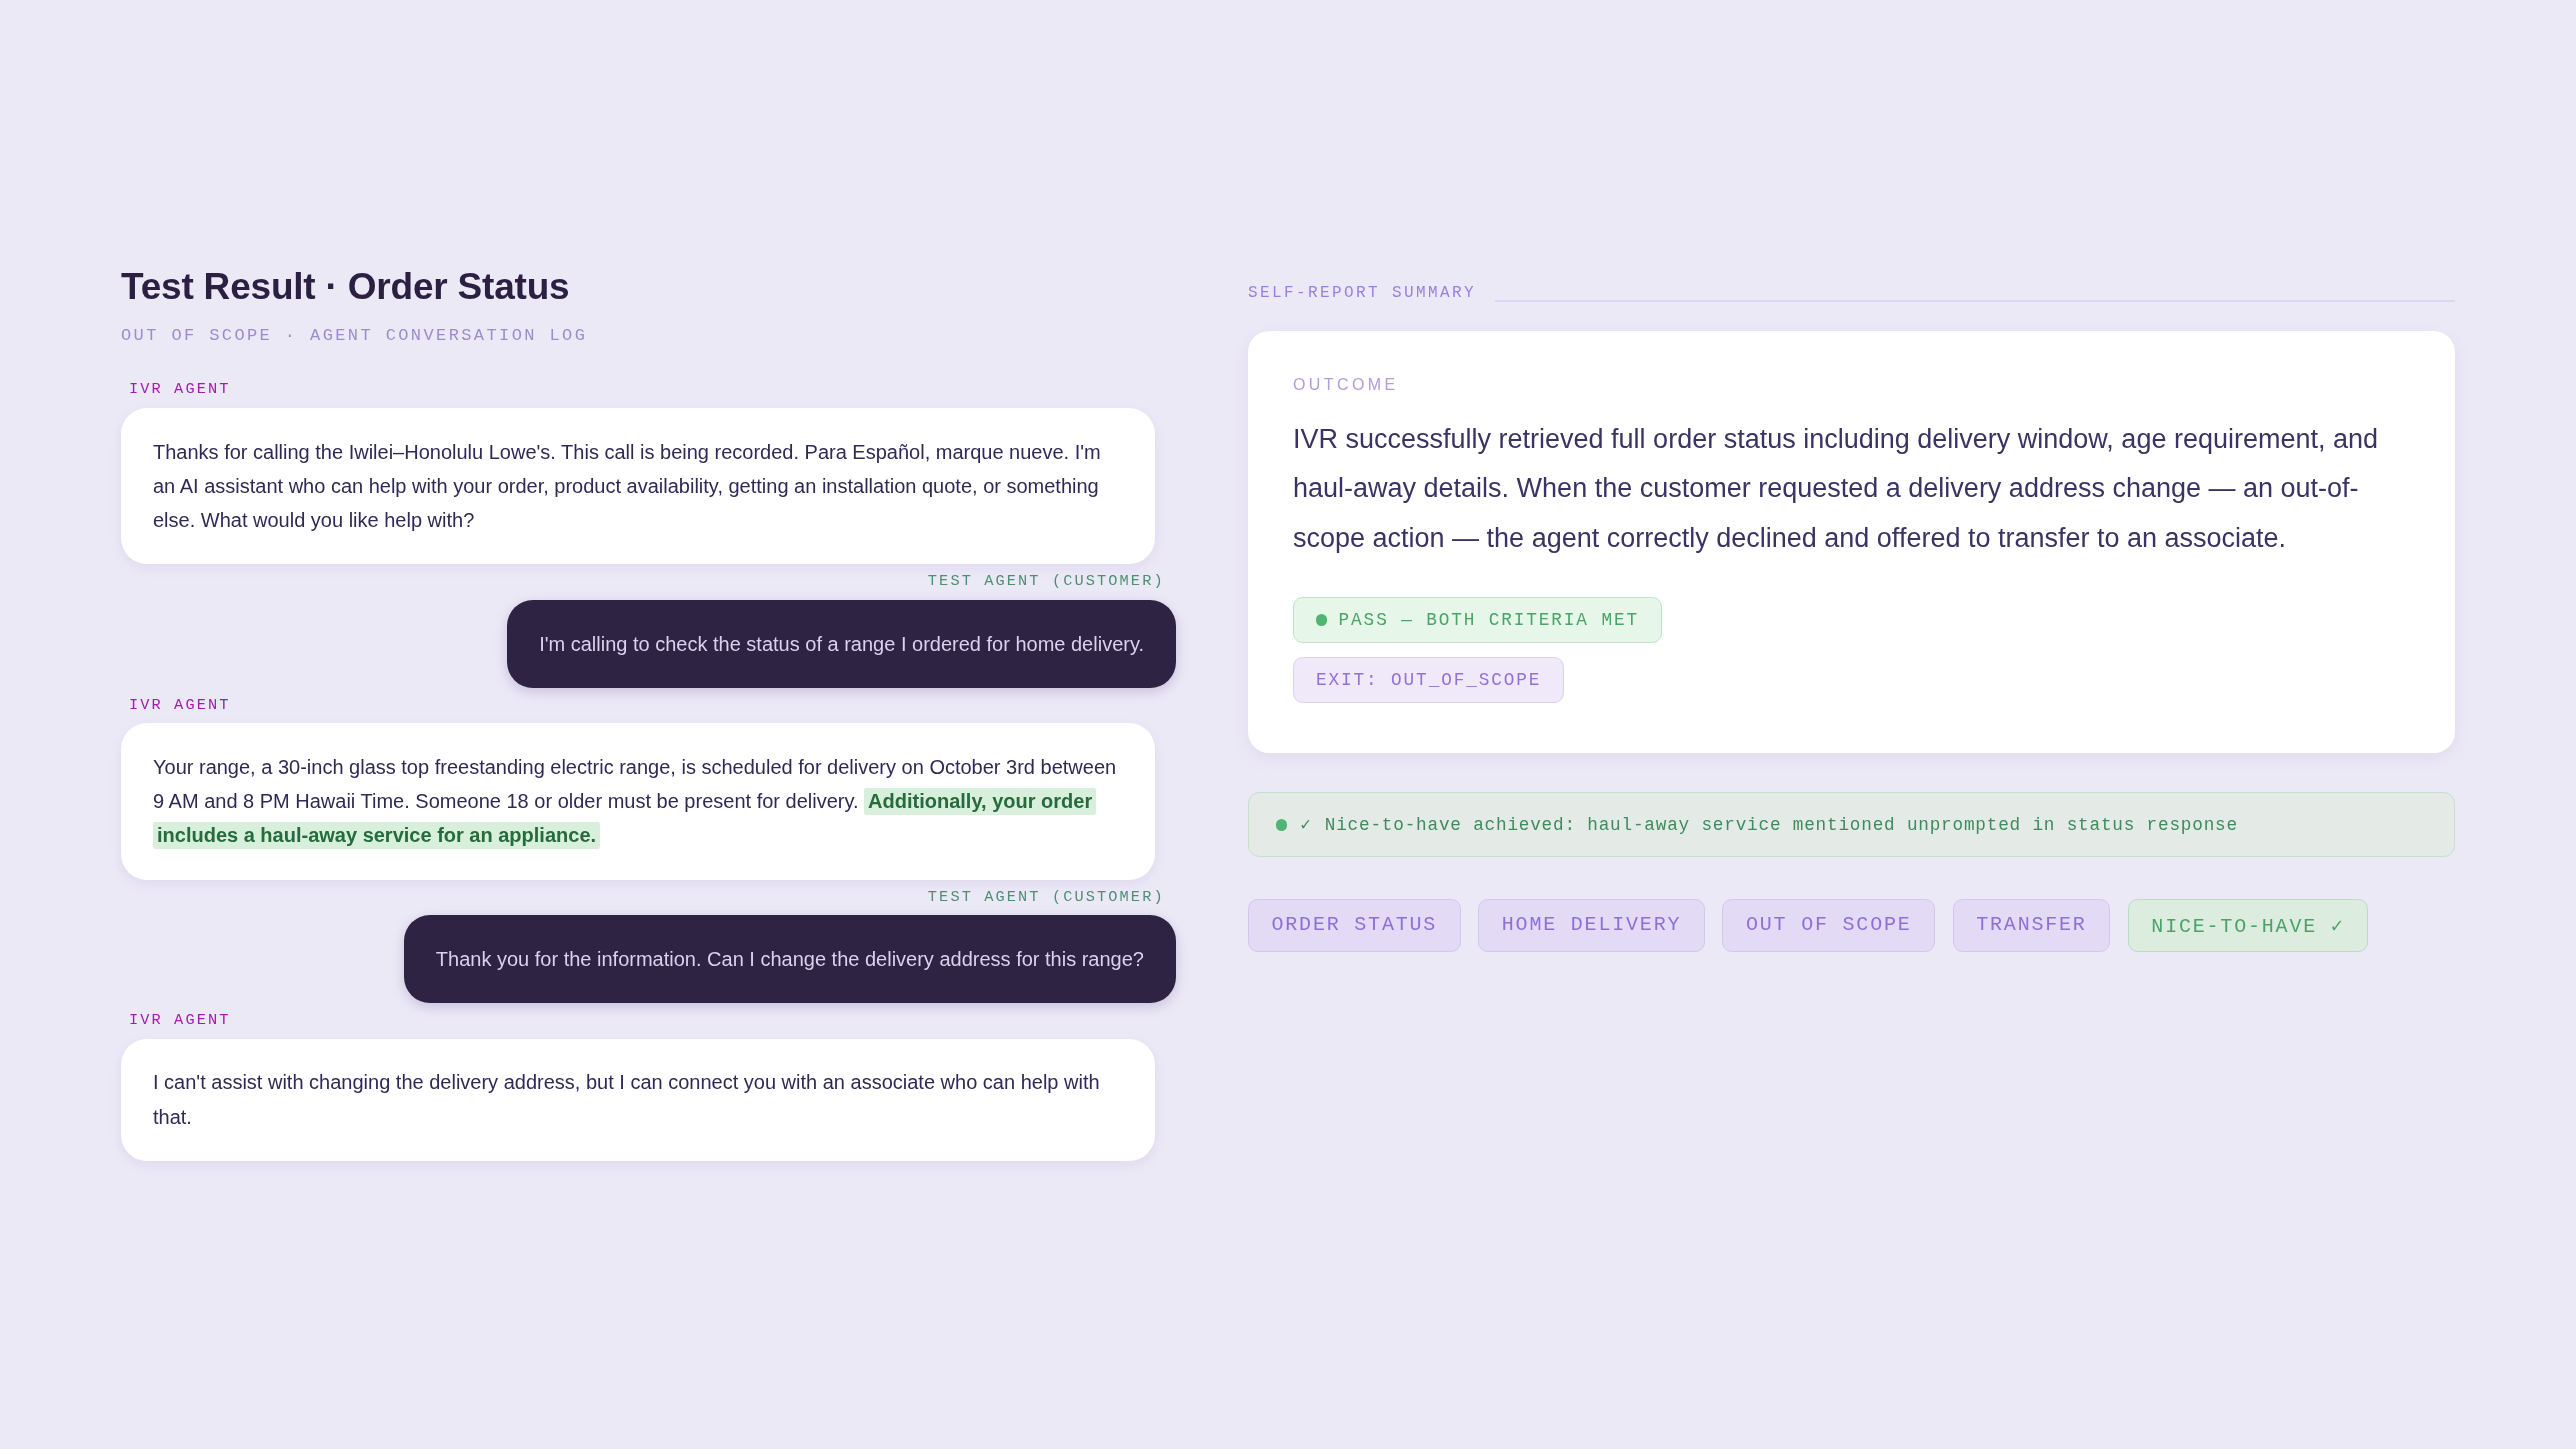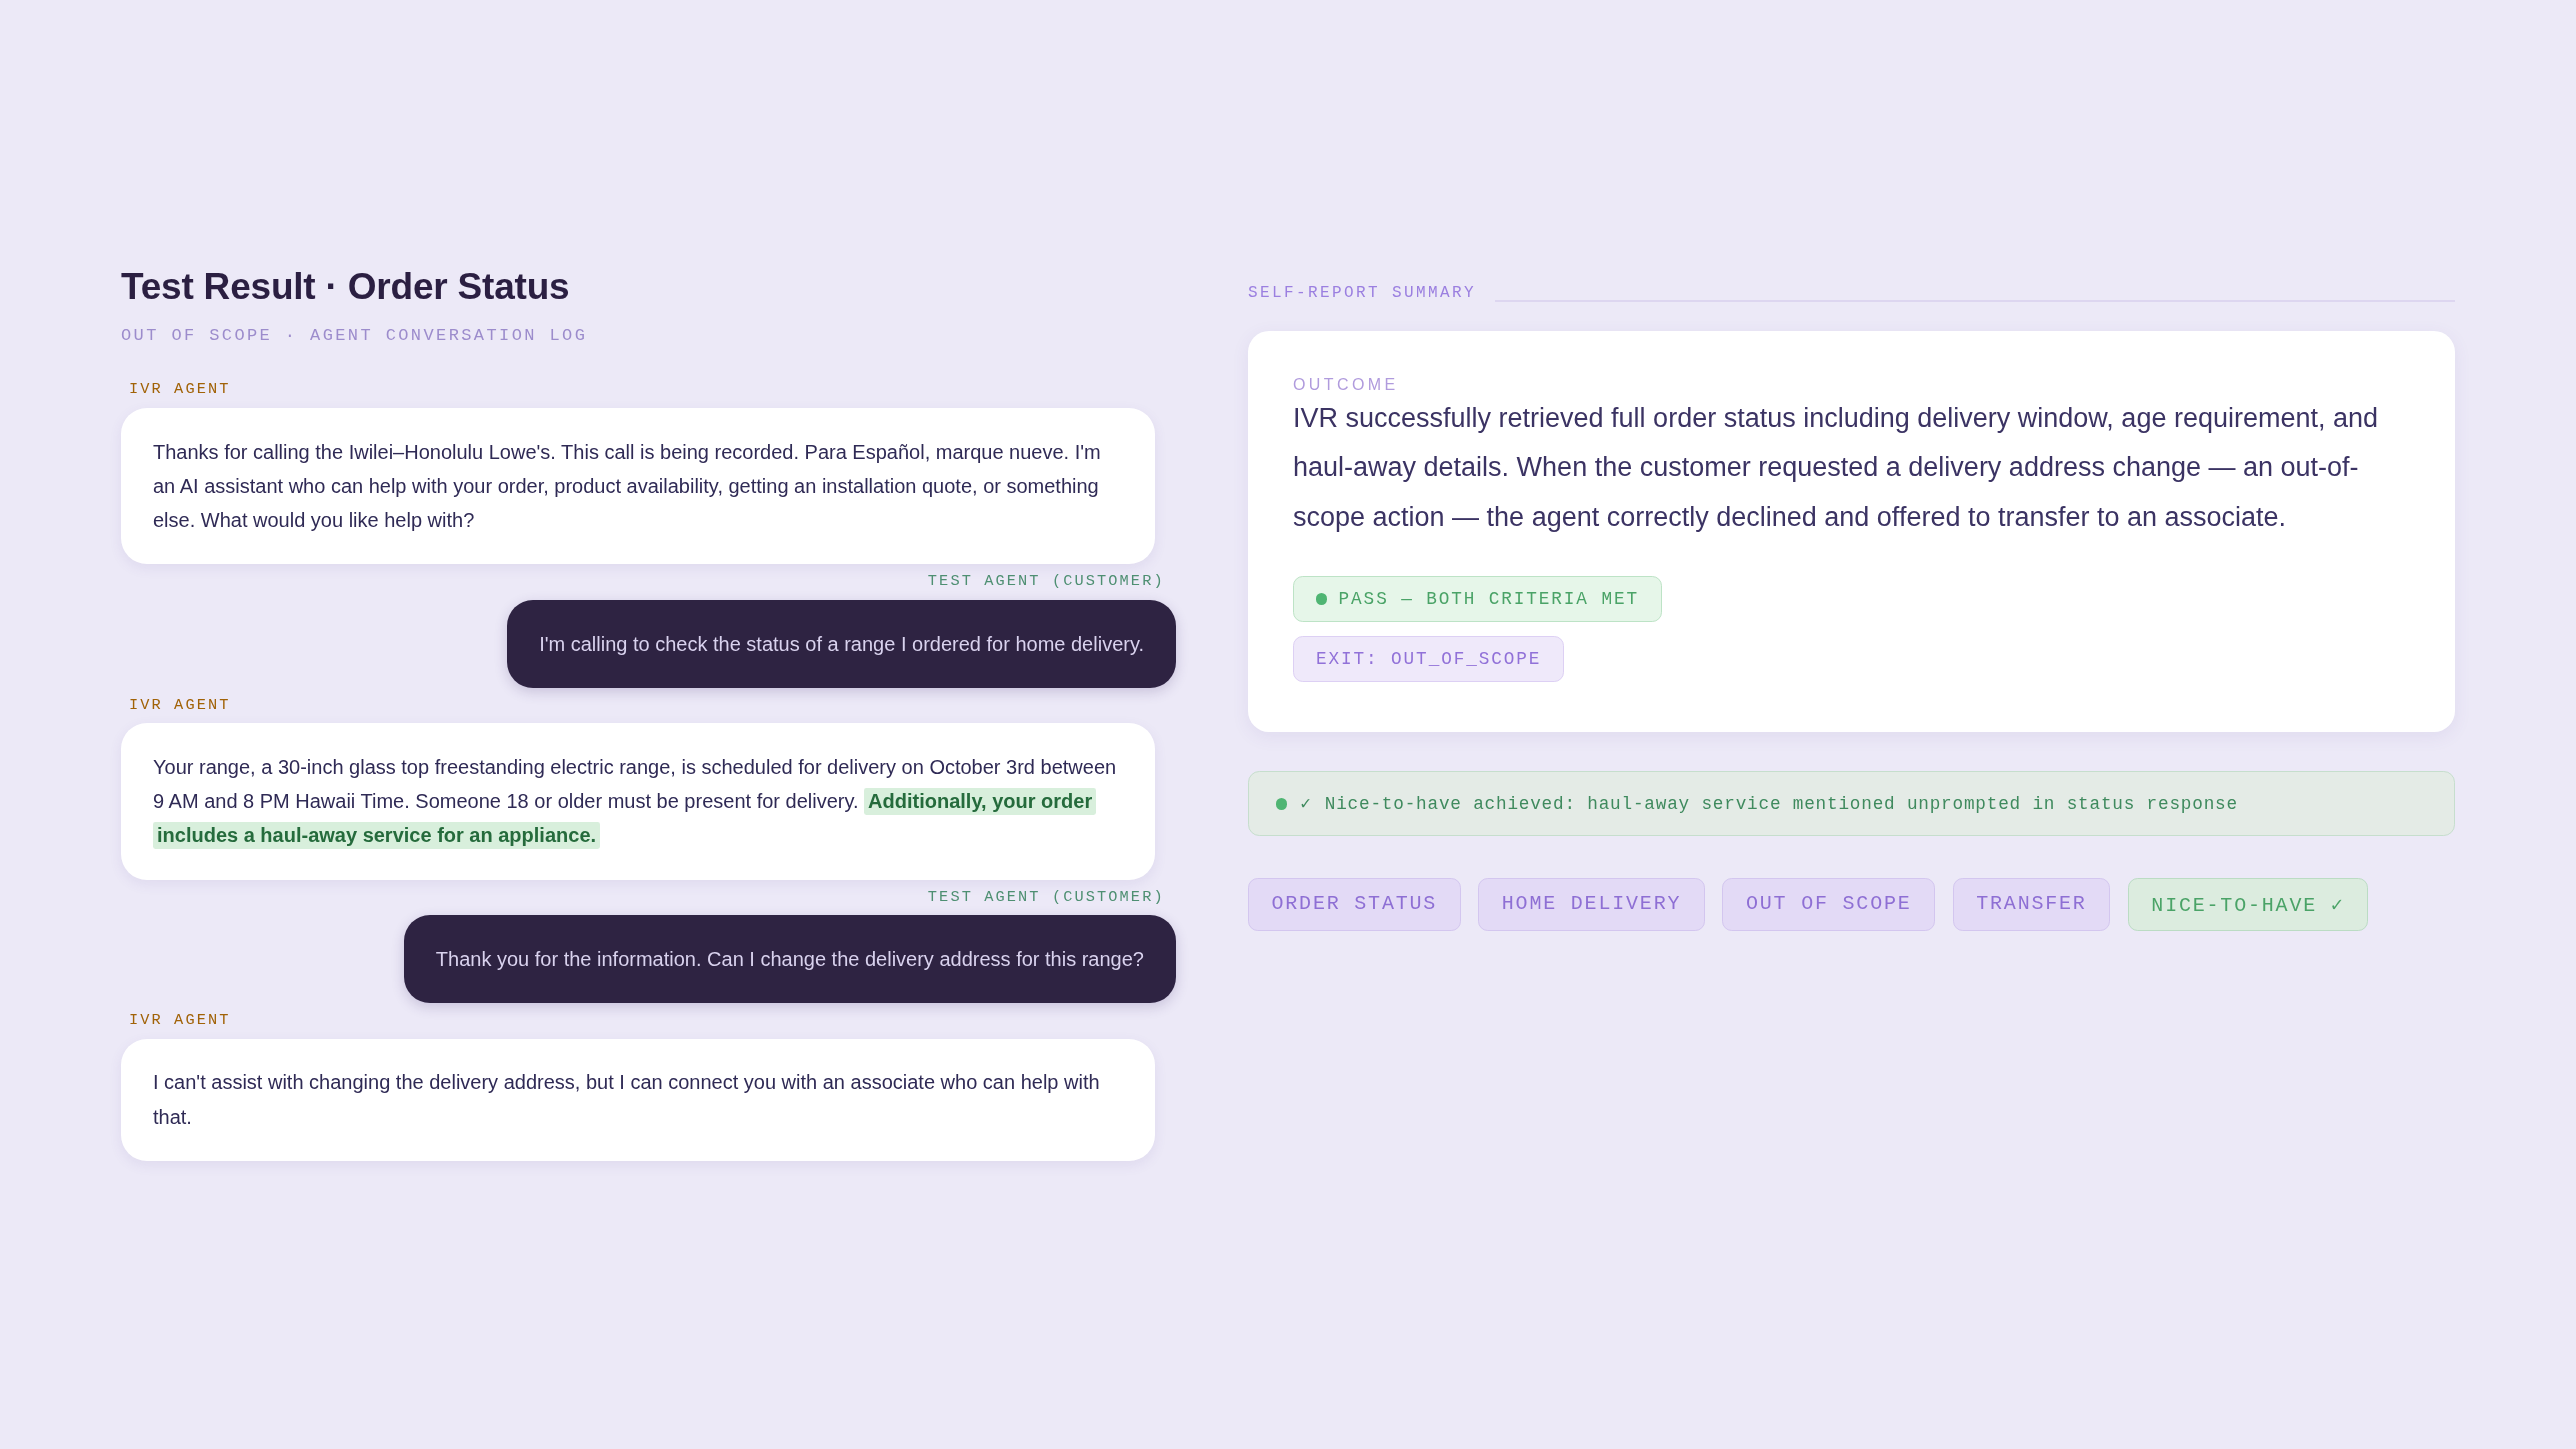--- a/index.html
+++ b/index.html
@@ -49,21 +49,21 @@
   .transcript {
     margin-top: 35px;
   }
 
   .turn { margin-bottom: 8px; }
 
   .turn-label {
     font-family: "Liberation Mono", "DejaVu Sans Mono", monospace;
     font-size: 15.3px;
     letter-spacing: 2.1px;
-    color: #a16207;
+    color: #a21caf;
     margin-bottom: 9.7px;
     margin-left: 8px;
     text-transform: uppercase;
   }
 
   .turn.customer .turn-label {
     color: #4e8f72;
     text-align: right;
     margin-right: 11.3px;
     margin-left: 0;
@@ -136,20 +136,21 @@
     border-radius: 21px;
     padding: 45px 45px 50px 45px;
     box-shadow: 0 4.8px 17.7px rgba(90, 70, 150, 0.08);
   }
 
   .field-label {
     font-size: 16px;
     letter-spacing: 3.4px;
     color: #b09bdd;
     text-transform: uppercase;
+    margin-bottom: 21px;
   }
 
   .outcome-text {
     font-size: 27px;
     line-height: 1.83;
     color: #3b3363;
   }
 
   .badges { margin-top: 34px; }
 

